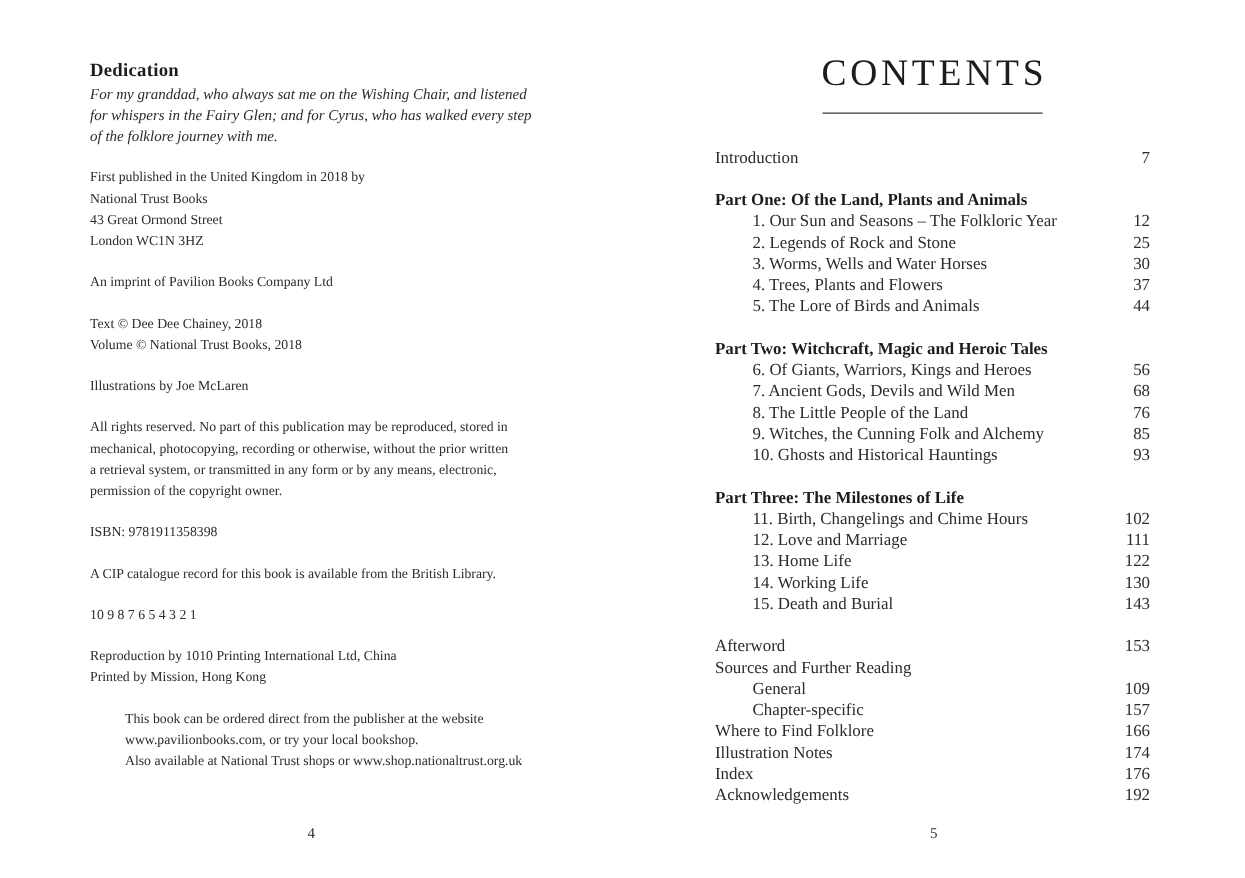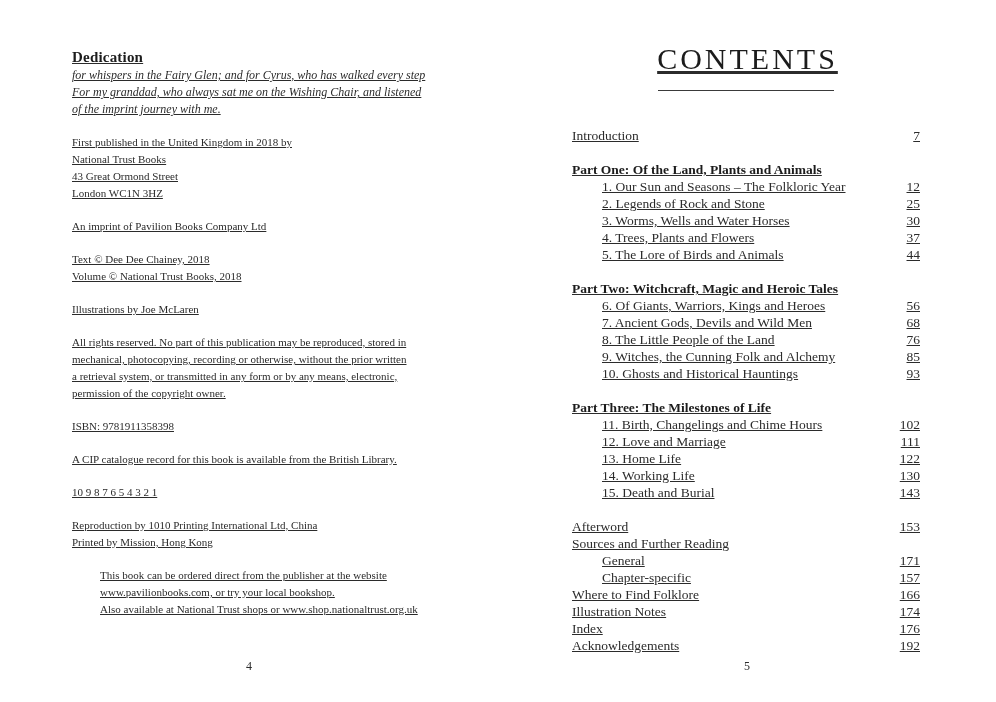--- a/index.html
+++ b/index.html
@@ -8,21 +8,20 @@
     width: 996px; height: 702px;
     font-family: "Liberation Serif", serif;
     color: var(--text, #2b2b2b);
     overflow: hidden;
   }
   .spread {
     position: relative;
     width: 996px; height: 594px;
     display: flex;
     background: var(--background, #ffffff);
-    text-decoration: underline;
   }
   .page { position: relative; width: 498px; height: 702px; }
 
   
   .page.left { padding: 48px 40px 0 72px; }
   .dedication-heading {
     font-size: 15px; font-weight: bold; line-height: 19px;
     color: var(--heading, #1c1c1c); letter-spacing: 0.2px;
   }
   .dedication { font-style: italic; font-size: 12px; line-height: 17px; margin-bottom: 16px; }
@@ -34,21 +33,21 @@
   .page.right { padding: 42px 76px 0 74px; }
   .contents-title {
     font-size: 30px; font-weight: normal; line-height: 34px;
     letter-spacing: 3px; text-align: center; text-indent: 3px;
     color: var(--heading, #1c1c1c);
   }
   .title-rule {
     width: 176px; height: 1px; margin: 14px auto 0;
     background: var(--rule, #3a3a3a);
   }
-  .toc { margin-top: 36px; }
+  .toc { margin-top: 26px; }
   .toc-section { margin-top: 17px; }
   .toc-section:first-child { margin-top: 0; }
   .toc-heading {
     font-size: 13.5px; font-weight: bold; line-height: 17px;
     color: var(--heading, #1c1c1c); white-space: nowrap;
   }
   .toc-row { display: flex; align-items: baseline; font-size: 13.5px; line-height: 17px; }
   .toc-row .entry-label { flex: 1 1 auto; white-space: nowrap; overflow: visible; }
   .toc-row.indent .entry-label { padding-left: 30px; }
   .toc-row .entry-page { flex: 0 0 auto; text-align: right; padding-left: 8px; }
@@ -61,23 +60,23 @@
   }
 </style>
 </head>
 <body>
 
 <div class="spread">
 
   <div class="page left">
     <h2 class="dedication-heading">Dedication</h2>
     <div class="dedication">
+        <div class="line">For my granddad, who always sat me on the Wishing Chair, and listened</div>
         <div class="line">for whispers in the Fairy Glen; and for Cyrus, who has walked every step</div>
-        <div class="line">For my granddad, who always sat me on the Wishing Chair, and listened</div>
-        <div class="line">of the imprint journey with me.</div>
+        <div class="line">of the folklore journey with me.</div>
       </div>
     <div class="blocks">
         <div class="block">
           <div class="line">First published in the United Kingdom in 2018 by</div>
           <div class="line">National Trust Books</div>
           <div class="line">43 Great Ormond Street</div>
           <div class="line">London WC1N 3HZ</div>
         </div>
         <div class="block">
           <div class="line">An imprint of Pavilion Books Company Ltd</div>
@@ -200,21 +199,21 @@
           <div class="toc-row">
     <span class="entry-label">Afterword</span>
     <span class="entry-page">153</span>
   </div>
           <div class="toc-row">
     <span class="entry-label">Sources and Further Reading</span>
     <span class="entry-page"></span>
   </div>
           <div class="toc-row indent">
     <span class="entry-label">General</span>
-    <span class="entry-page">171</span>
+    <span class="entry-page">109</span>
   </div>
           <div class="toc-row indent">
     <span class="entry-label">Chapter-specific</span>
     <span class="entry-page">157</span>
   </div>
           <div class="toc-row">
     <span class="entry-label">Where to Find Folklore</span>
     <span class="entry-page">166</span>
   </div>
           <div class="toc-row">

